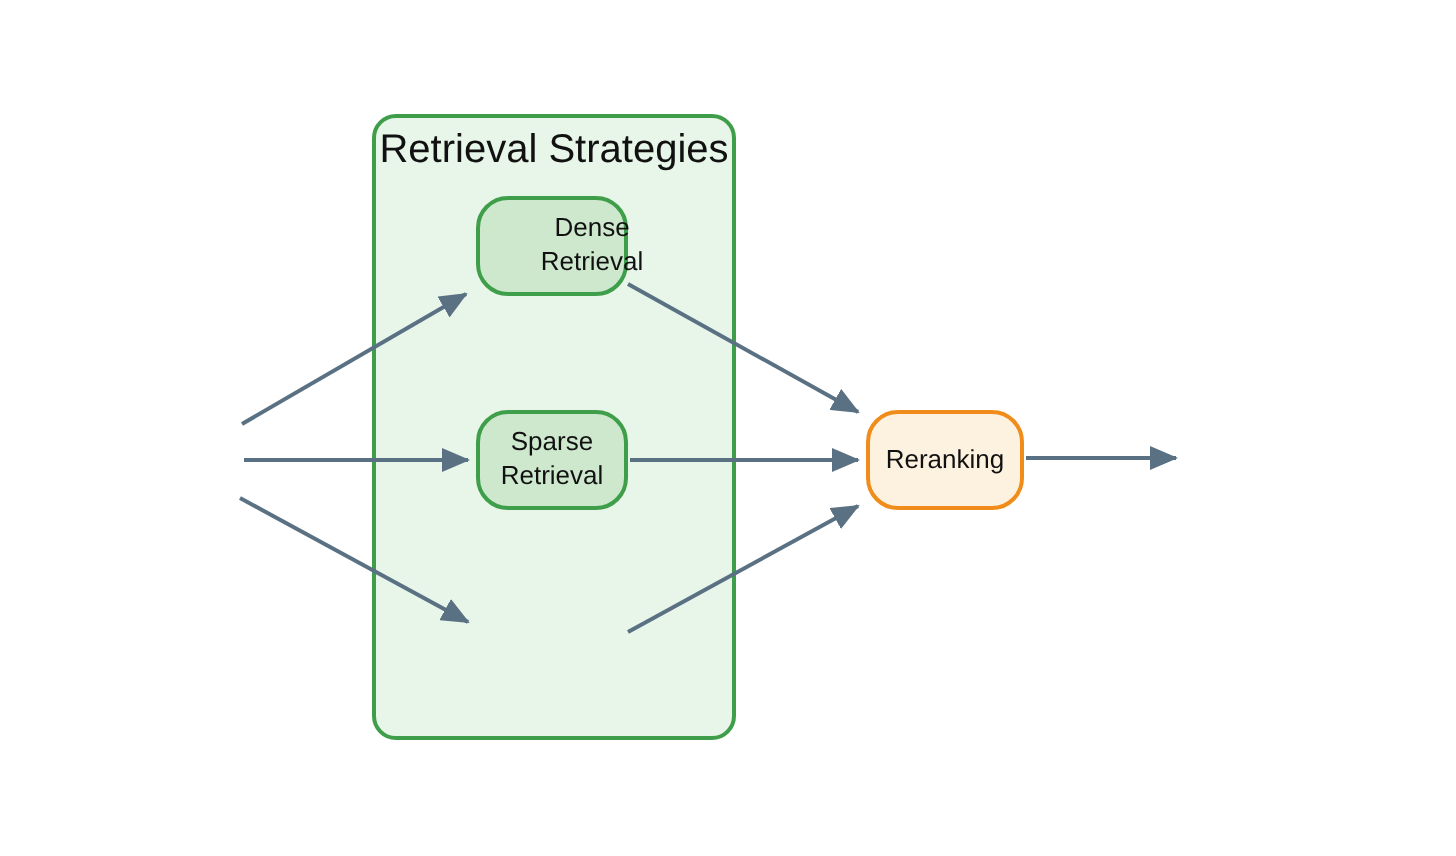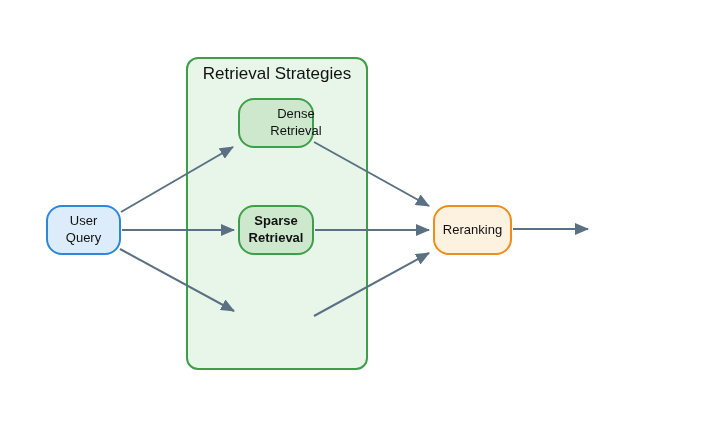--- a/index.html
+++ b/index.html
@@ -40,21 +40,21 @@
     box-sizing: border-box;
     background: var(--group-fill, #e8f5e9);
     border: 2px solid var(--green-border, #3f9e4a);
     border-radius: 12px;
     z-index: 1;
   }
   .group-title {
     width: 100%;
     text-align: center;
     padding-top: 5px;
-    font-size: 17px;
+    font-size: 20px;
     color: var(--text, #111111);
   }
   .node {
     position: absolute;
     box-sizing: border-box;
     display: flex;
     align-items: center;
     justify-content: center;
     text-align: center;
     border-radius: 16px;
@@ -64,21 +64,21 @@
     color: var(--text, #111111);
     z-index: 3;
   }
   .node .lbl { white-space: pre-line; }
   .n-blue   { background: var(--blue-fill, #ddecfb);   border-color: var(--blue-border, #2e86d8); }
   .n-green  { background: var(--green-fill, #cde8cd);  border-color: var(--green-border, #3f9e4a); }
   .n-orange { background: var(--orange-fill, #fdf2e0); border-color: var(--orange-border, #f08c19); }
   .n-purple { background: var(--purple-fill, #f5e8fa); border-color: var(--purple-border, #9c44c4); }
   #node-user-query { left: 46px;  top: 205px; width: 75px; height: 50px; }
   #node-dense      { left: 238px; top: 98px;  width: 76px; height: 50px; padding-left: 40px; }
-  #node-sparse     { left: 238px; top: 205px; width: 76px; height: 50px; font-weight: bold; }
+  #node-sparse     { left: 238px; top: 205px; width: 76px; height: 50px; }
   #node-hybrid     { left: 239px; top: 310px; width: 74px; height: 49px; }
   #node-reranking  { left: 433px; top: 205px; width: 79px; height: 50px; }
   #node-topk       { left: 592px; top: 203px; width: 88px; height: 51px; }
 </style>
 </head>
 <body>
 
 <div class="canvas">
 
   <svg class="edges" viewBox="0 0 728 428" xmlns="http://www.w3.org/2000/svg">
@@ -93,24 +93,20 @@
     <line x1="314" y1="142" x2="429" y2="206" marker-end="url(#arrow)"></line>
     <line x1="315" y1="230" x2="429" y2="230" marker-end="url(#arrow)"></line>
     <line x1="314" y1="316" x2="429" y2="253" marker-end="url(#arrow)"></line>
     <line x1="513" y1="229" x2="588" y2="229" marker-end="url(#arrow)"></line>
   </svg>
 
   <div class="group">
     <div class="group-title">Retrieval Strategies</div>
   </div>
 
-  <div class="node n-blue" id="node-user-query">
-    <span class="lbl">User
-Query</span>
-  </div>
 
   <div class="node n-green" id="node-dense">
     <span class="lbl">Dense
 Retrieval</span>
   </div>
 
   <div class="node n-green" id="node-sparse">
     <span class="lbl">Sparse
 Retrieval</span>
   </div>

